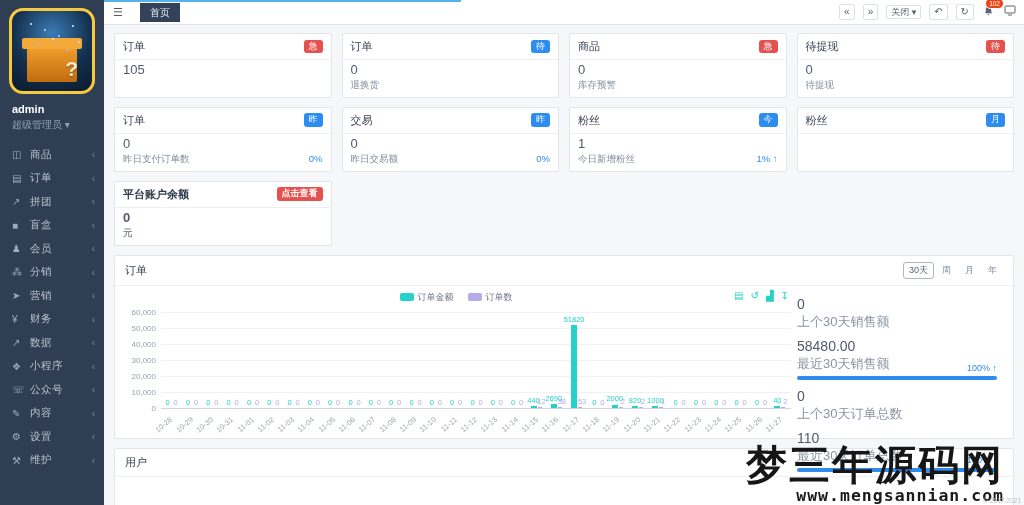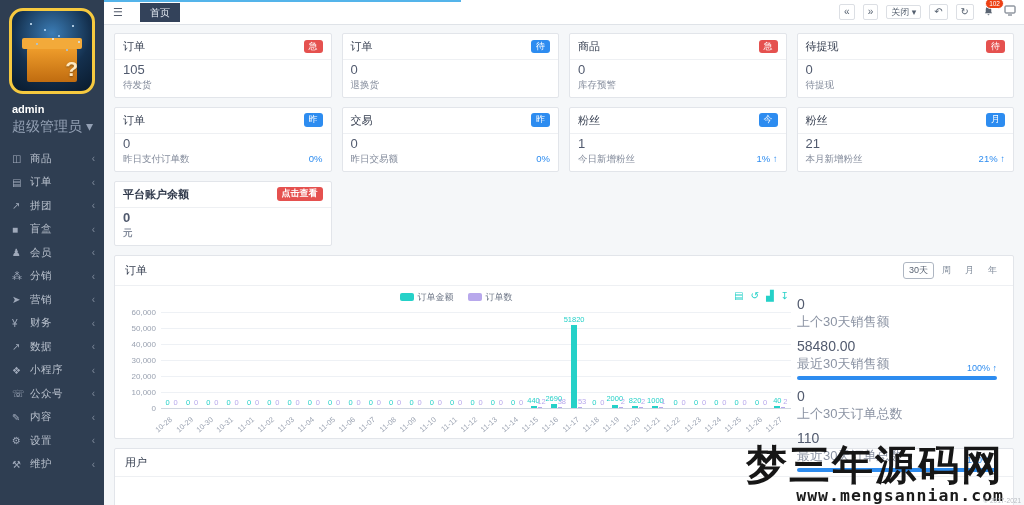--- a/index.html
+++ b/index.html
@@ -17,21 +17,21 @@
   .logo::after { content:""; position:absolute; top:12px; left:18px; width:2px; height:2px; border-radius:50%; background:#d6ecff;
     box-shadow:14px 6px #bfe0ff, 28px 12px #a8d4ff, 42px 2px #d6ecff, 6px 20px #9cc8f2, 48px 18px #cfe9ff, 22px 15px #e6f4ff, 36px 26px #9cc8f2; }
   .logo-box { position:absolute; bottom:9px; left:15px; width:50px; height:34px;
     background:linear-gradient(180deg,#ef9d2b,#c06c10); border-radius:2px; }
   .logo-box::before { content:""; position:absolute; top:-10px; left:-5px; right:-5px; height:11px;
     background:#f3aa3a; border-radius:2px; }
   .logo-q { position:absolute; right:14px; bottom:10px; color:#ffe9c0; font-size:21px; font-weight:bold;
     text-shadow:0 1px 2px rgba(0,0,0,.4); }
   .user { margin:9px 0 0 12px; }
   .user .name { color:#fff; font-size:11px; font-weight:bold; }
-  .user .role { color:#93a0b4; font-size:14px; margin-top:3px; cursor:pointer; }
+  .user .role { color:#93a0b4; font-size:10px; margin-top:3px; cursor:pointer; }
   #menu { margin-top:11px; }
   .mitem { height:23.5px; display:flex; align-items:center; padding:0 9px 0 12px;
     color:#b9c1cd; font-size:10.5px; cursor:pointer; }
   .mitem .ic { width:15px; font-size:10px; color:#9fa9ba; }
   .mitem .lbl { flex:1; margin-left:3px; letter-spacing:.5px; }
   .mitem .chev { color:#7f8a9b; font-size:10px; }
   
   #main { position:absolute; left:104px; top:0; width:920px; height:505px; }
   #topbar { position:relative; height:25px; background:#fff; border-bottom:1px solid #dfe3e8;
     display:flex; align-items:center; z-index:5; }
@@ -222,24 +222,20 @@
 
   <div id="content">
     <div class="cards-row" id="cards-row-1">
         <div class="scard">
           <div class="scard-h">
             <span class="t">订单</span>
             <span class="badge red">急</span>
           </div>
           <div class="scard-b">
             <div class="v">105</div>
-            <div class="sub">
-              <span>待发货</span>
-              <span class="pct"></span>
-            </div>
           </div>
         </div>
         <div class="scard">
           <div class="scard-h">
             <span class="t">订单</span>
             <span class="badge blue">待</span>
           </div>
           <div class="scard-b">
             <div class="v">0</div>
             <div class="sub">
@@ -312,27 +308,20 @@
             <div class="sub">
               <span>今日新增粉丝</span>
               <span class="pct">1% ↑</span>
             </div>
           </div>
         </div>
         <div class="scard">
           <div class="scard-h">
             <span class="t">粉丝</span>
             <span class="badge blue">月</span>
-          </div>
-          <div class="scard-b">
-            <div class="v">21</div>
-            <div class="sub">
-              <span>本月新增粉丝</span>
-              <span class="pct">21% ↑</span>
-            </div>
           </div>
         </div>
       </div>
 
     <div class="cards-row">
       <div class="scard balance">
         <div class="scard-h">
           <span class="t">平台账户余额</span>
           <span class="badge red">点击查看</span>
         </div>

